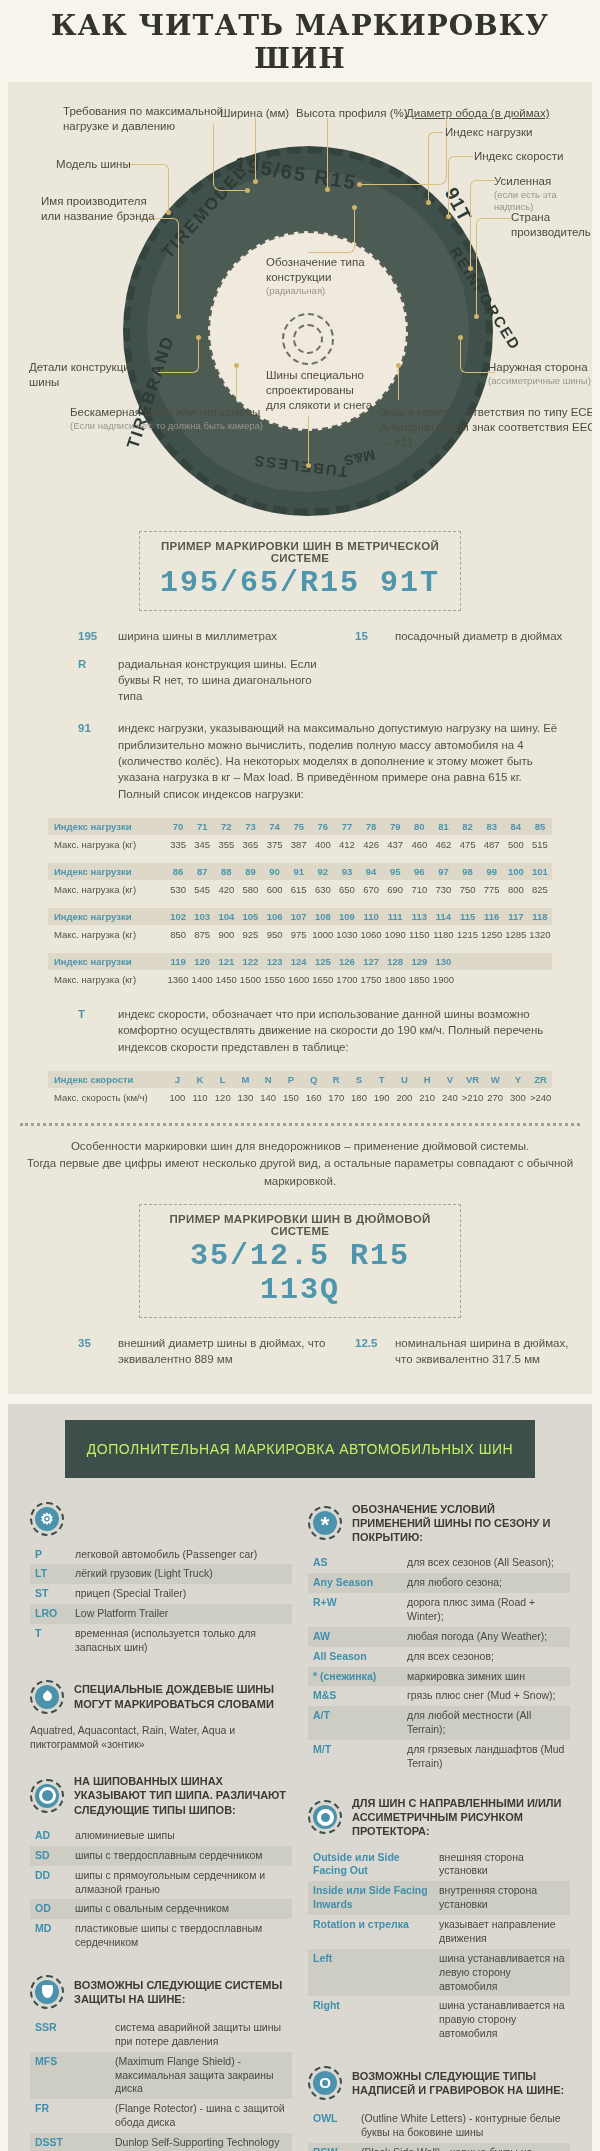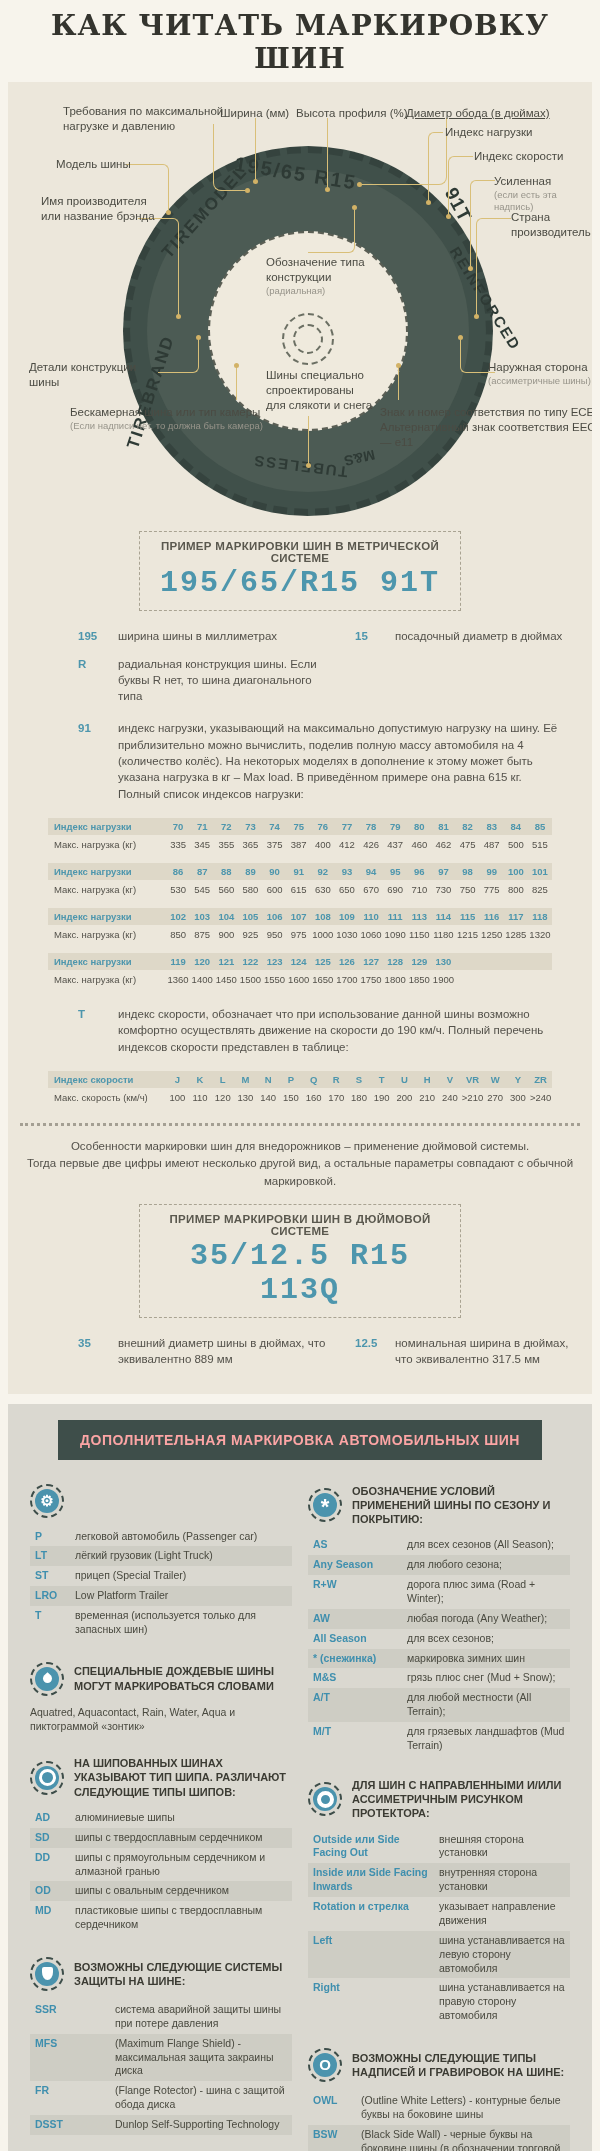--- a/index.html
+++ b/index.html
@@ -77,21 +77,21 @@
   .itrow.sp{grid-template-columns:118px repeat(17,1fr);}
   .itrow.head{background:#ded8c8;font-weight:bold;color:#4d96ad;padding:3px 0;}
   .itrow.vals{padding:4px 0;color:#53514a;}
   .itrow .rl{padding-left:6px;color:#4d96ad;}
   .itrow.vals .rl{color:#53514a;font-weight:normal;}
   .itrow .cell{text-align:center;}
   .dotted-div{border-top:3px dotted #a49f93;margin:16px 12px 12px;}
   .note-line{text-align:center;font-size:11.5px;color:#53514a;line-height:1.5;padding:0 8px;}
   
   .panel2{margin:10px 8px 0;background:#dad8d0;padding:16px 0 30px;}
-  .sec-head{display:table;margin:0 auto;background:#3e4e4a;color:#fca5a5;font-weight:bold;font-size:14px;letter-spacing:.5px;padding:12px 22px;}
+  .sec-head{display:table;margin:0 auto;background:#3e4e4a;color:#bef264;font-weight:normal;font-size:14px;letter-spacing:.5px;padding:21px 22px;}
   .cols{display:grid;grid-template-columns:1fr 1fr;column-gap:16px;padding:2px 22px 0;}
   .mblock{margin-top:22px;}
   .mb-head{display:flex;align-items:center;}
   .icwrap{flex:0 0 34px;width:34px;height:34px;border-radius:50%;border:2px dashed #3d4d49;box-sizing:border-box;display:flex;align-items:center;justify-content:center;margin-right:10px;}
   .iccirc{width:24px;height:24px;border-radius:50%;background:#4b93ad;color:#fff;display:flex;align-items:center;justify-content:center;}
   .ic-char{font-size:15px;font-weight:bold;line-height:1;}
   .ic-star{font-size:22px;margin-top:4px;}
   .ic-drop{width:9px;height:9px;background:#fff;border-radius:0 50% 50% 50%;transform:rotate(45deg);}
   .ic-ring{width:11px;height:11px;border:3px solid #fff;border-radius:50%;}
   .ic-ring.thick{width:9px;height:9px;border-width:4px;}
@@ -294,21 +294,21 @@
           <span class="cell">97</span>
           <span class="cell">98</span>
           <span class="cell">99</span>
           <span class="cell">100</span>
           <span class="cell">101</span>
         </div>
         <div class="itrow vals">
           <span class="rl">Макс. нагрузка (кг)</span>
           <span class="cell">530</span>
           <span class="cell">545</span>
-          <span class="cell">560</span>
+          <span class="cell">420</span>
           <span class="cell">580</span>
           <span class="cell">600</span>
           <span class="cell">615</span>
           <span class="cell">630</span>
           <span class="cell">650</span>
           <span class="cell">670</span>
           <span class="cell">690</span>
           <span class="cell">710</span>
           <span class="cell">730</span>
           <span class="cell">750</span>

